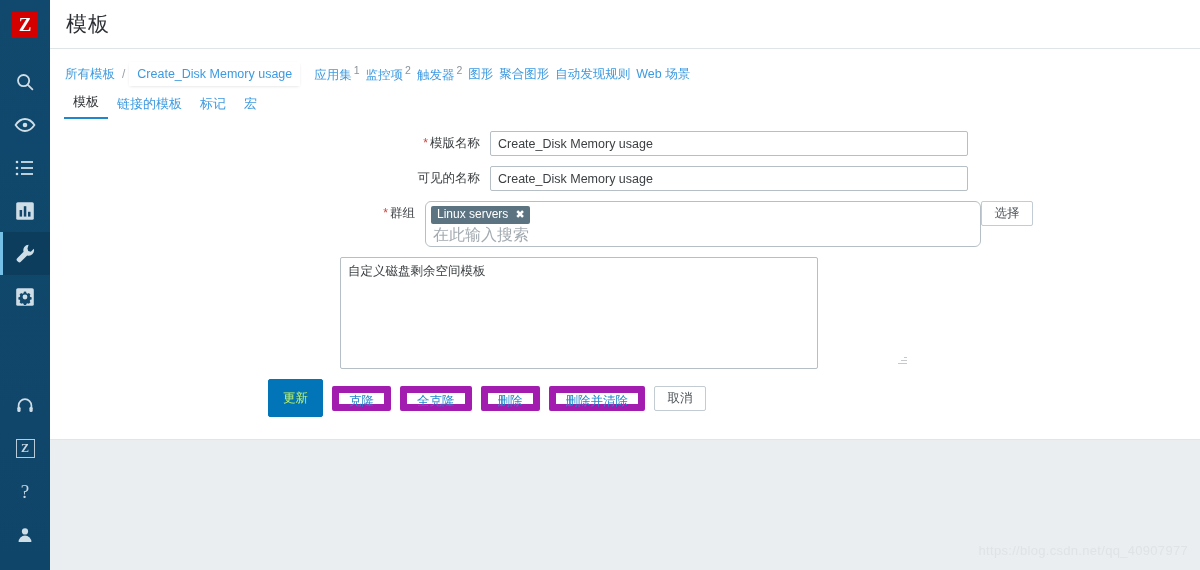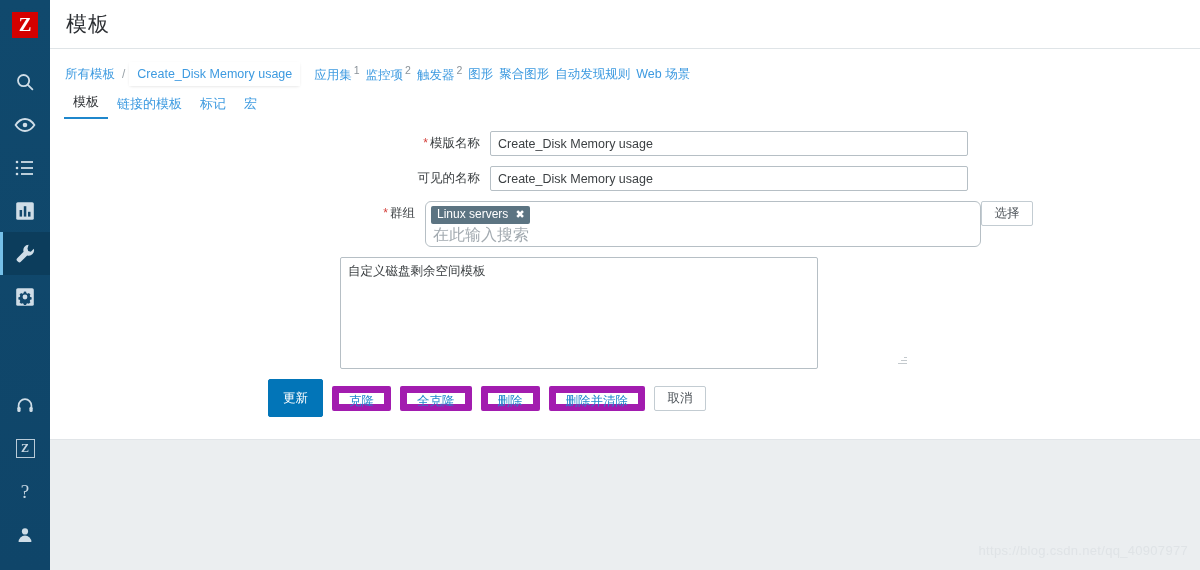--- a/index.html
+++ b/index.html
@@ -312,21 +312,21 @@
     margin-top: 4px;
     padding-left: 218px;
   }
   #form-actions button { margin-right: 9px; }
   button.primary {
     height: 38px;
     box-sizing: border-box;
     background: #0275b8;
     border: 1px solid #0275b8;
     border-radius: 2px;
-    color: #ffffff;
+    color: #bef264;
     font-family: "Liberation Sans", sans-serif;
     font-size: 12.5px;
     cursor: pointer;
     padding: 0 14px;
   }
 
   
   #watermark {
     position: absolute;
     right: 12px;

